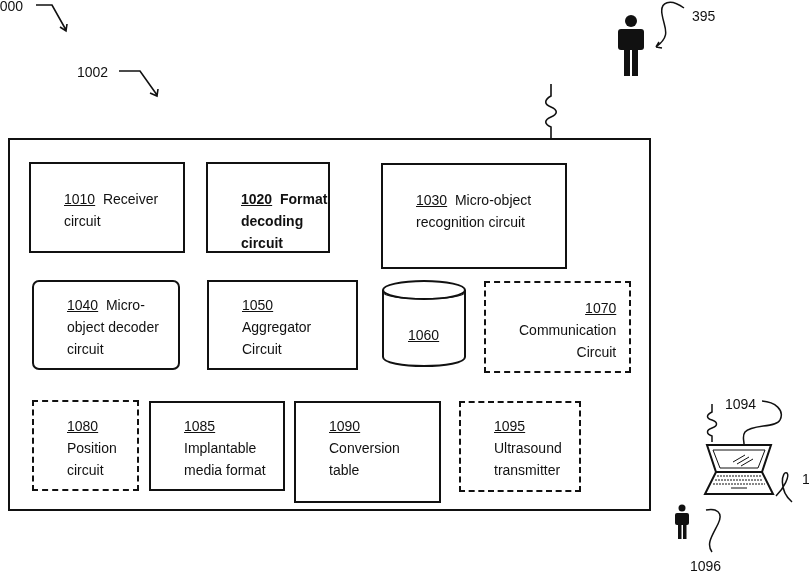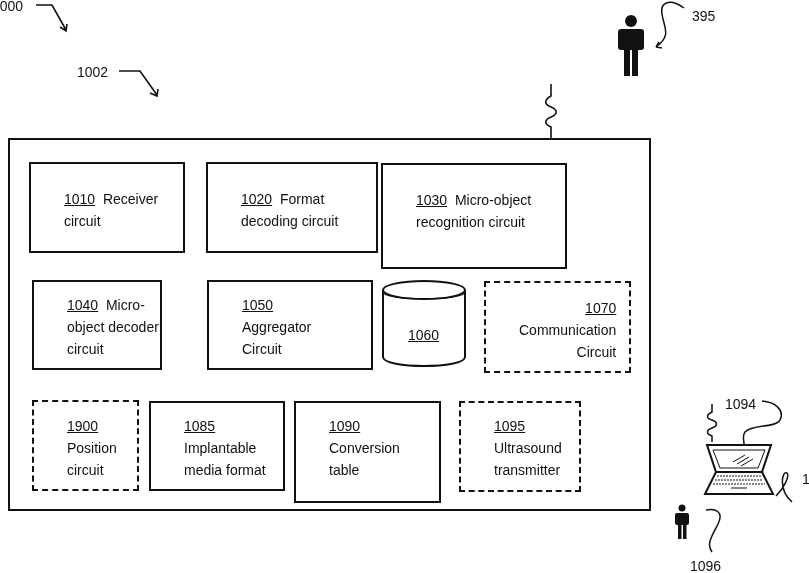--- a/index.html
+++ b/index.html
@@ -41,45 +41,45 @@
 
 <svg style="left:0;top:0" width="10" height="10">
   <path d="M551 84 L551 96 C544 100 544 104 551 107 C558 110 558 114 551 117 C544 120 544 124 551 127 L551 139" fill="none" stroke="#111" stroke-width="1.6"></path>
 </svg>
 
 <div class="outer"></div>
 
 <div class="box" style="left:29px; top:162px; width:156px; height:91px;">
   <div class="txt"><span class="num">1010</span>&nbsp;&nbsp;<span>Receiver</span><br><span>circuit</span></div>
 </div>
-<div class="box" style="left:206px; top:162px; width:172px; height:91px;">
+<div class="box" style="left:206px; top:162px; width:124px; height:91px;font-weight:bold;">
   <div class="txt"><span class="num">1020</span>&nbsp;&nbsp;<span>Format</span><br><span>decoding circuit</span></div>
 </div>
 <div class="box" style="left:381px; top:163px; width:186px; height:106px;">
   <div class="txt"><span class="num">1030</span>&nbsp;&nbsp;<span>Micro-object</span><br><span>recognition circuit</span></div>
 </div>
 
-<div class="box" style="left:32px; top:280px; width:130px; height:90px;">
+<div class="box" style="left:32px; top:280px; width:148px; height:90px;border-radius:7px;">
   <div class="txt" style="top:12px;"><span class="num">1040</span>&nbsp;&nbsp;<span>Micro-</span><br><span>object decoder</span><br><span>circuit</span></div>
 </div>
-<div class="box" style="left:207px; top:280px; width:166px; height:90px;">
+<div class="box" style="left:207px; top:280px; width:151px; height:90px;">
   <div class="txt" style="top:12px;"><span class="num">1050</span><br><span>Aggregator</span><br><span>Circuit</span></div>
 </div>
 <svg style="left:0;top:0" width="10" height="10">
   <path d="M383 290 L383 357 C383 369 465 369 465 357 L465 290" fill="#fff" stroke="#111" stroke-width="2"></path>
   <ellipse cx="424" cy="290" rx="41" ry="9" fill="#fff" stroke="#111" stroke-width="2"></ellipse>
   <path d="M383 292 C383 301 465 301 465 292" fill="none" stroke="#111" stroke-width="1.2"></path>
 </svg>
 <div class="abs ref num" style="left:408px; top:327px;">1060</div>
 <div class="box dashed" style="left:484px; top:281px; width:147px; height:92px;">
   <div class="txt" style="top:14px;text-align:right;"><span class="num">1070</span><br><span>Communication</span><br><span>Circuit</span></div>
 </div>
 
 <div class="box dashed" style="left:32px; top:400px; width:107px; height:91px;">
-  <div class="txt" style="top:13px;"><span class="num">1900</span><br><span>Position</span><br><span>circuit</span></div>
+  <div class="txt" style="top:13px;"><span class="num">1080</span><br><span>Position</span><br><span>circuit</span></div>
 </div>
 <div class="box" style="left:149px; top:401px; width:136px; height:90px;">
   <div class="txt" style="top:12px;"><span class="num">1085</span><br><span>Implantable</span><br><span>media format</span></div>
 </div>
 <div class="box" style="left:294px; top:401px; width:147px; height:102px;">
   <div class="txt" style="top:12px;"><span class="num">1090</span><br><span>Conversion</span><br><span>table</span></div>
 </div>
 <div class="box dashed" style="left:459px; top:401px; width:122px; height:91px;">
   <div class="txt" style="top:12px;"><span class="num">1095</span><br><span>Ultrasound</span><br><span>transmitter</span></div>
 </div>

